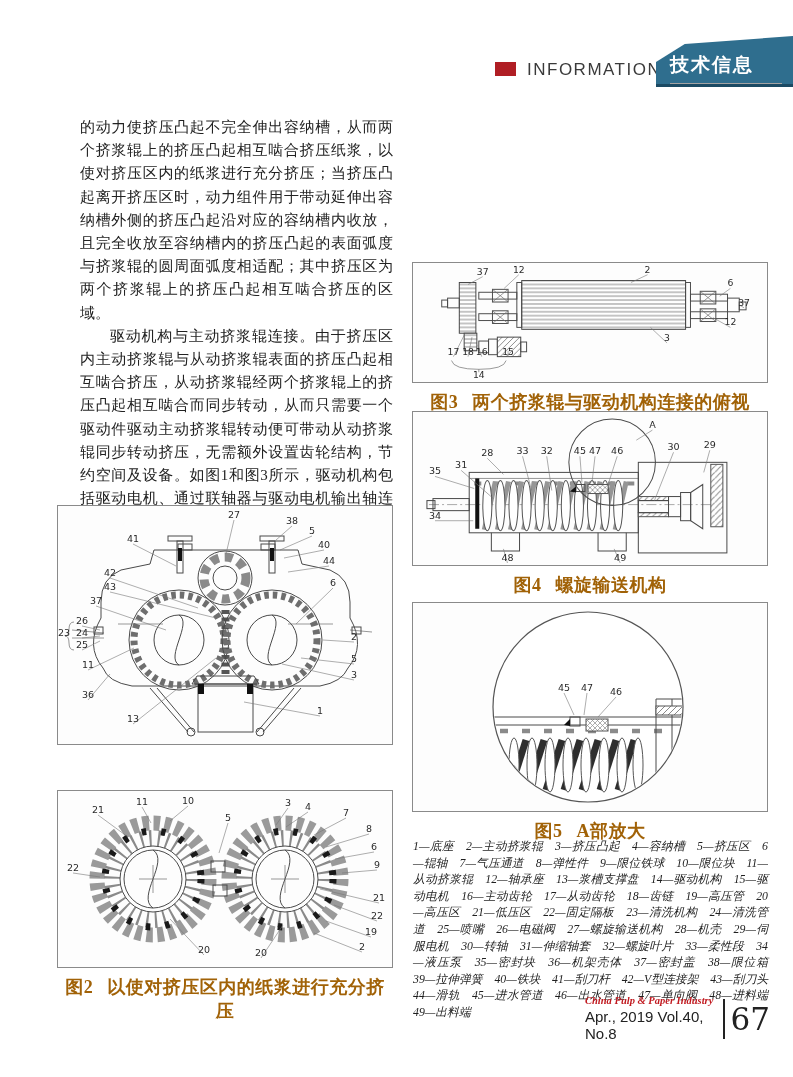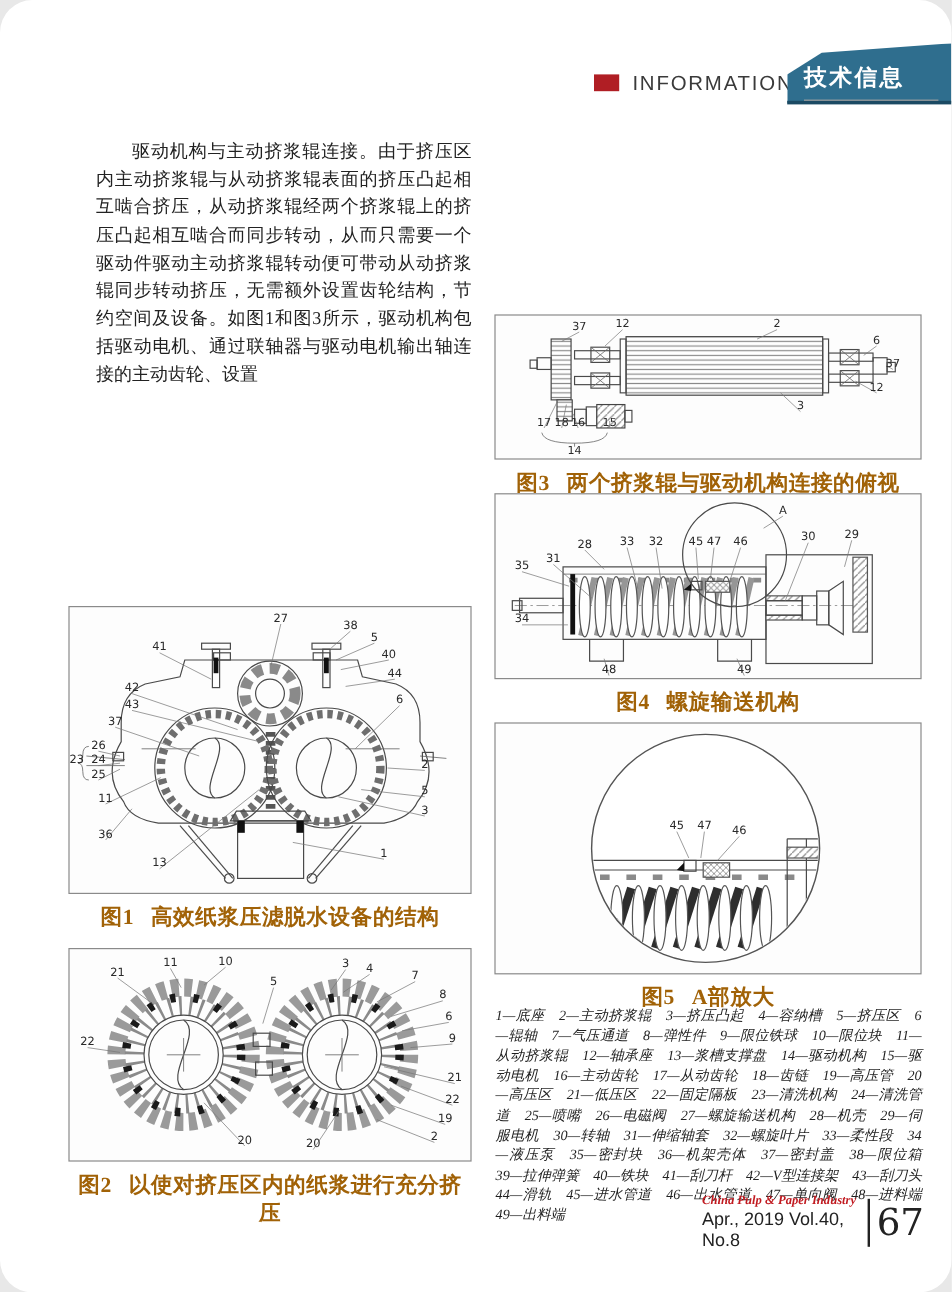--- a/index.html
+++ b/index.html
@@ -1,17 +1,17 @@
 <!DOCTYPE html>
 <html><head>
 <meta charset="utf-8">
 <style>
   html,body{margin:0;padding:0;background:#e8e8e8;}
   .page{position:relative;width:793px;height:1077px;background:#ffffff;margin:0 auto;overflow:hidden;
-        font-family:"Liberation Serif","DejaVu Sans",serif;color:#1c1c1c;border-radius:27px;}
+        font-family:"Liberation Serif","DejaVu Sans",serif;color:#1c1c1c;}
   
   .hdr-red-square{position:absolute;left:495px;top:62px;width:21px;height:14px;background:#b01e24;}
   .hdr-info{position:absolute;left:527px;top:58px;width:130px;height:24px;
             font-family:"Liberation Sans","DejaVu Sans",sans-serif;font-size:17px;letter-spacing:1.5px;
             color:#3a3a3a;line-height:24px;}
   .hdr-tag{position:absolute;left:656px;top:36px;width:137px;height:50px;background:#2f6e8e;
            clip-path:polygon(0 100%,0 52%,21% 16%,100% 0,100% 100%);}
   .hdr-tag-inner{position:absolute;left:14px;top:16px;width:112px;color:#ffffff;
                  font-family:"Liberation Sans","DejaVu Sans",sans-serif;font-size:19px;font-weight:bold;
                  letter-spacing:2px;border-bottom:4px solid #a3a3a3;padding-bottom:5px;}
@@ -55,20 +55,21 @@
 <div class="page">
 
   <div class="hdr-red-square"></div>
   <div class="hdr-info">INFORMATION</div>
   <div class="hdr-tag">
     <div class="hdr-tag-inner">技术信息</div>
   </div>
   <div class="hdr-tag-underline"></div>
 
   <div class="col-text" id="left-col">
+    <p>的动力使挤压凸起不完全伸出容纳槽，从而两个挤浆辊上的挤压凸起相互啮合挤压纸浆，以使对挤压区内的纸浆进行充分挤压；当挤压凸起离开挤压区时，动力组件用于带动延伸出容纳槽外侧的挤压凸起沿对应的容纳槽内收放，且完全收放至容纳槽内的挤压凸起的表面弧度与挤浆辊的圆周面弧度相适配；其中挤压区为两个挤浆辊上的挤压凸起相互啮合挤压的区域。</p>
     <p class="indent">驱动机构与主动挤浆辊连接。由于挤压区内主动挤浆辊与从动挤浆辊表面的挤压凸起相互啮合挤压，从动挤浆辊经两个挤浆辊上的挤压凸起相互啮合而同步转动，从而只需要一个驱动件驱动主动挤浆辊转动便可带动从动挤浆辊同步转动挤压，无需额外设置齿轮结构，节约空间及设备。如图1和图3所示，驱动机构包括驱动电机、通过联轴器与驱动电机输出轴连接的主动齿轮、设置</p>
   </div>
 
 
   <div class="figure" id="fig1">
     <div class="figbox">
       <svg viewBox="0 0 334 238" preserveAspectRatio="xMidYMid meet">
         <path class="ln" d="M96,44 L240,44 L244,58 L272,64 Q292,72 292,96 L292,112 Q308,140 290,162 Q284,176 262,180 L74,180 Q50,176 45,162 Q27,140 43,112 L43,96 Q43,72 63,64 L92,58 Z"></path>
         <rect class="ln" x="120" y="38" width="14" height="6"></rect>
         <rect class="ln" x="203" y="38" width="14" height="6"></rect>
@@ -154,23 +155,20 @@
             <text x="296" y="134" class="fig-label">2</text>
             <line x1="296" y1="158" x2="243" y2="152" class="leader"></line>
             <text x="296" y="156" class="fig-label">5</text>
             <line x1="296" y1="174" x2="224" y2="158" class="leader"></line>
             <text x="296" y="172" class="fig-label">3</text>
             <line x1="262" y1="210" x2="186" y2="196" class="leader"></line>
             <text x="262" y="208" class="fig-label">1</text>
           </g>
         </svg>
     </div>
-    <div class="figcaption">
-      <span class="cap-no">图1</span><span>高效纸浆压滤脱水设备的结构</span>
-    </div>
   </div>
 
   <div class="figure" id="fig2">
     <div class="figbox">
       <svg viewBox="0 0 334 172" preserveAspectRatio="xMidYMid meet">
         <g>
           <circle cx="95" cy="86" r="56" fill="none" stroke="#9a9a9a" stroke-width="15" stroke-dasharray="6.5 4.5"></circle>
           <circle cx="95" cy="86" r="41" fill="none" stroke="#8a8a8a" stroke-width="16" stroke-dasharray="2.2 6.4"></circle>
           <circle cx="95" cy="86" r="48" fill="none" stroke="#1a1a1a" stroke-width="7" stroke-dasharray="4.5 15"></circle>
           <circle class="ln" cx="95" cy="86" r="33" fill="#fff"></circle>

